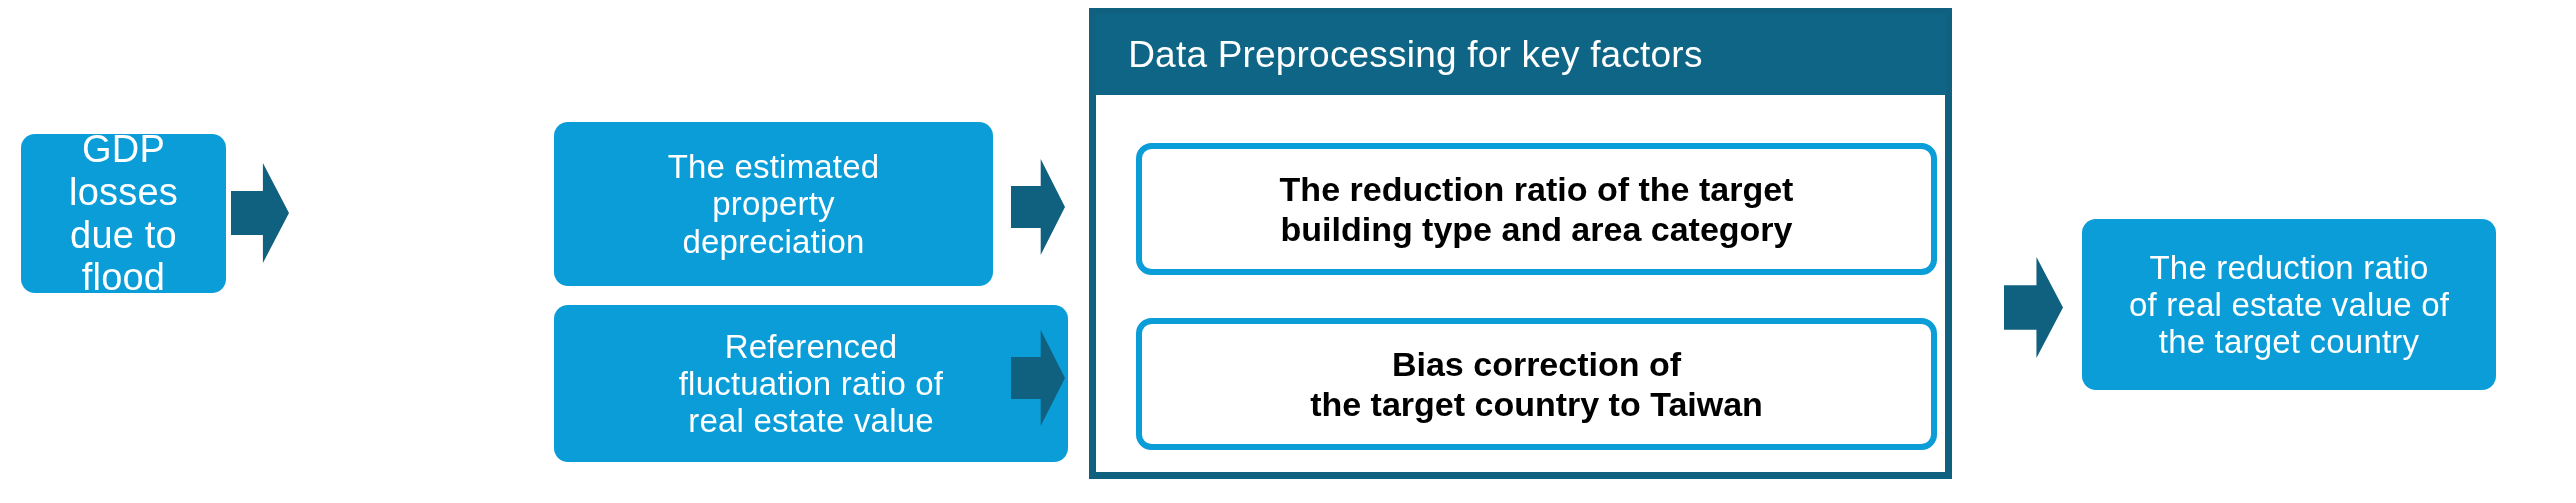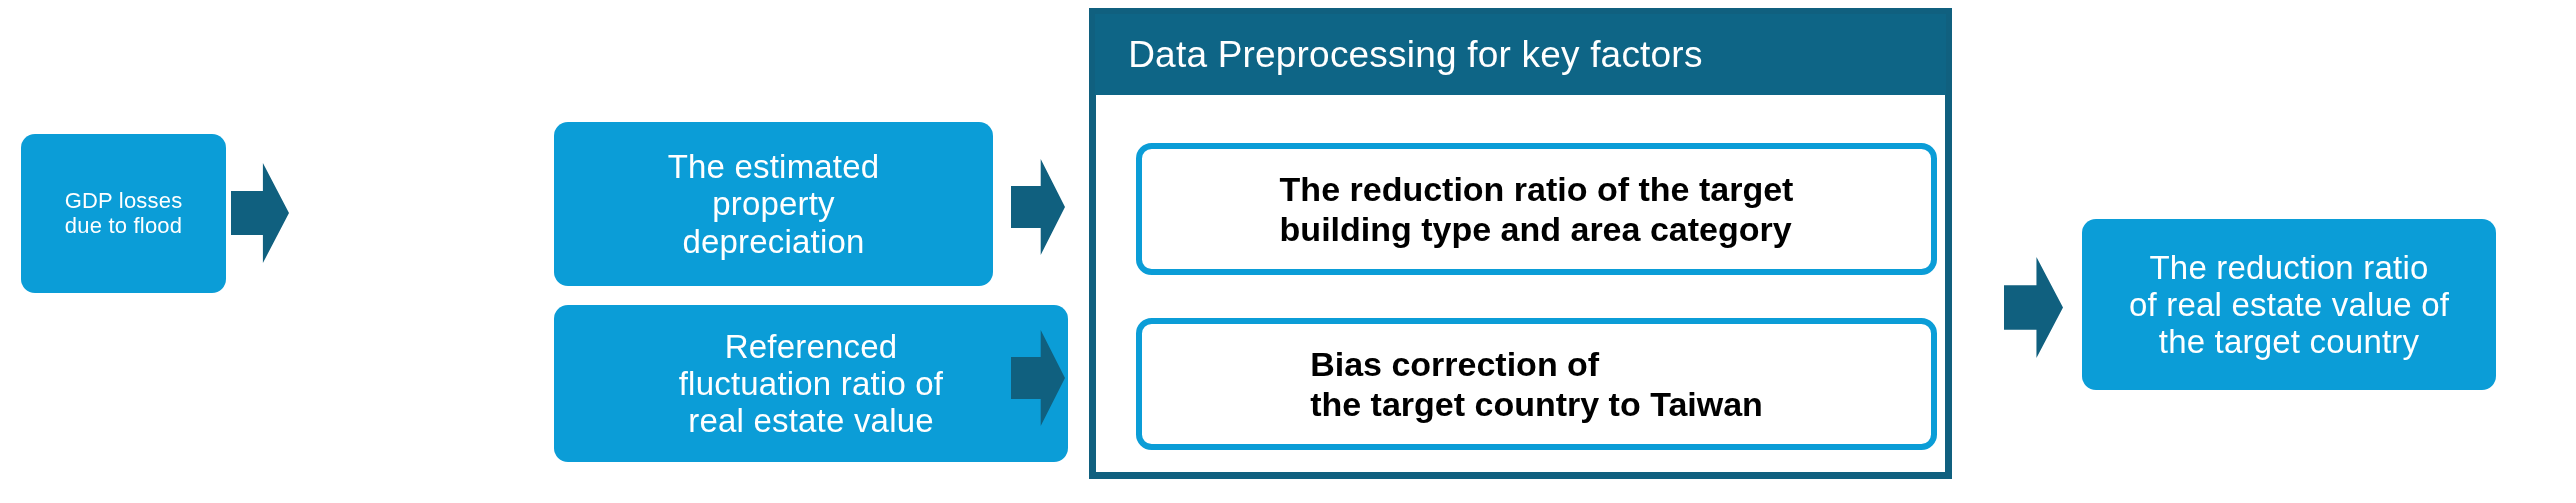--- a/index.html
+++ b/index.html
@@ -29,21 +29,21 @@
     justify-content: center;
     text-align: center;
     line-height: 1.13;
     font-weight: 400;
     white-space: pre-line;
     letter-spacing: 0.2px;
     box-sizing: border-box;
     padding: 3.1px 7.8px;
   }
 
-  #box-gdp        { left: 21px;   top: 134px; width: 205px; height: 159px; font-size: 22px; }
+  #box-gdp        { left: 21px;   top: 134px; width: 205px; height: 159px; font-size: 38px; }
   #box-depr       { left: 554px;  top: 122px; width: 439px; height: 164px; font-size: 33px; }
   #box-fluct      { left: 554px;  top: 305px; width: 514px; height: 157px; font-size: 33px; }
   #box-final      { left: 2082px; top: 219px; width: 414px; height: 171px; font-size: 33px; }
 
   
   .arrow {
     position: absolute;
     background: #10607F;
     clip-path: polygon(0% 28%, 55% 28%, 55% 0%, 100% 50%, 55% 100%, 55% 72%, 0% 72%);
   }
@@ -91,20 +91,21 @@
   
   .whitebox {
     position: absolute;
     background: #ffffff;
     border: 6.2px solid #0B9DD7;
     border-radius: 15.6px;
     color: #000000;
     display: flex;
     align-items: center;
     justify-content: center;
+    text-align: center;
     line-height: 1.18;
     font-weight: 700;
     font-size: 34px;
     white-space: pre-line;
     box-sizing: border-box;
     padding: 3.1px 11px;
   }
   #sub-reduction { left: 40px; top: 47px; width: 801px; height: 132px; }
   #sub-bias      { left: 40px; top: 222px; width: 801px; height: 132px; }
 </style>

